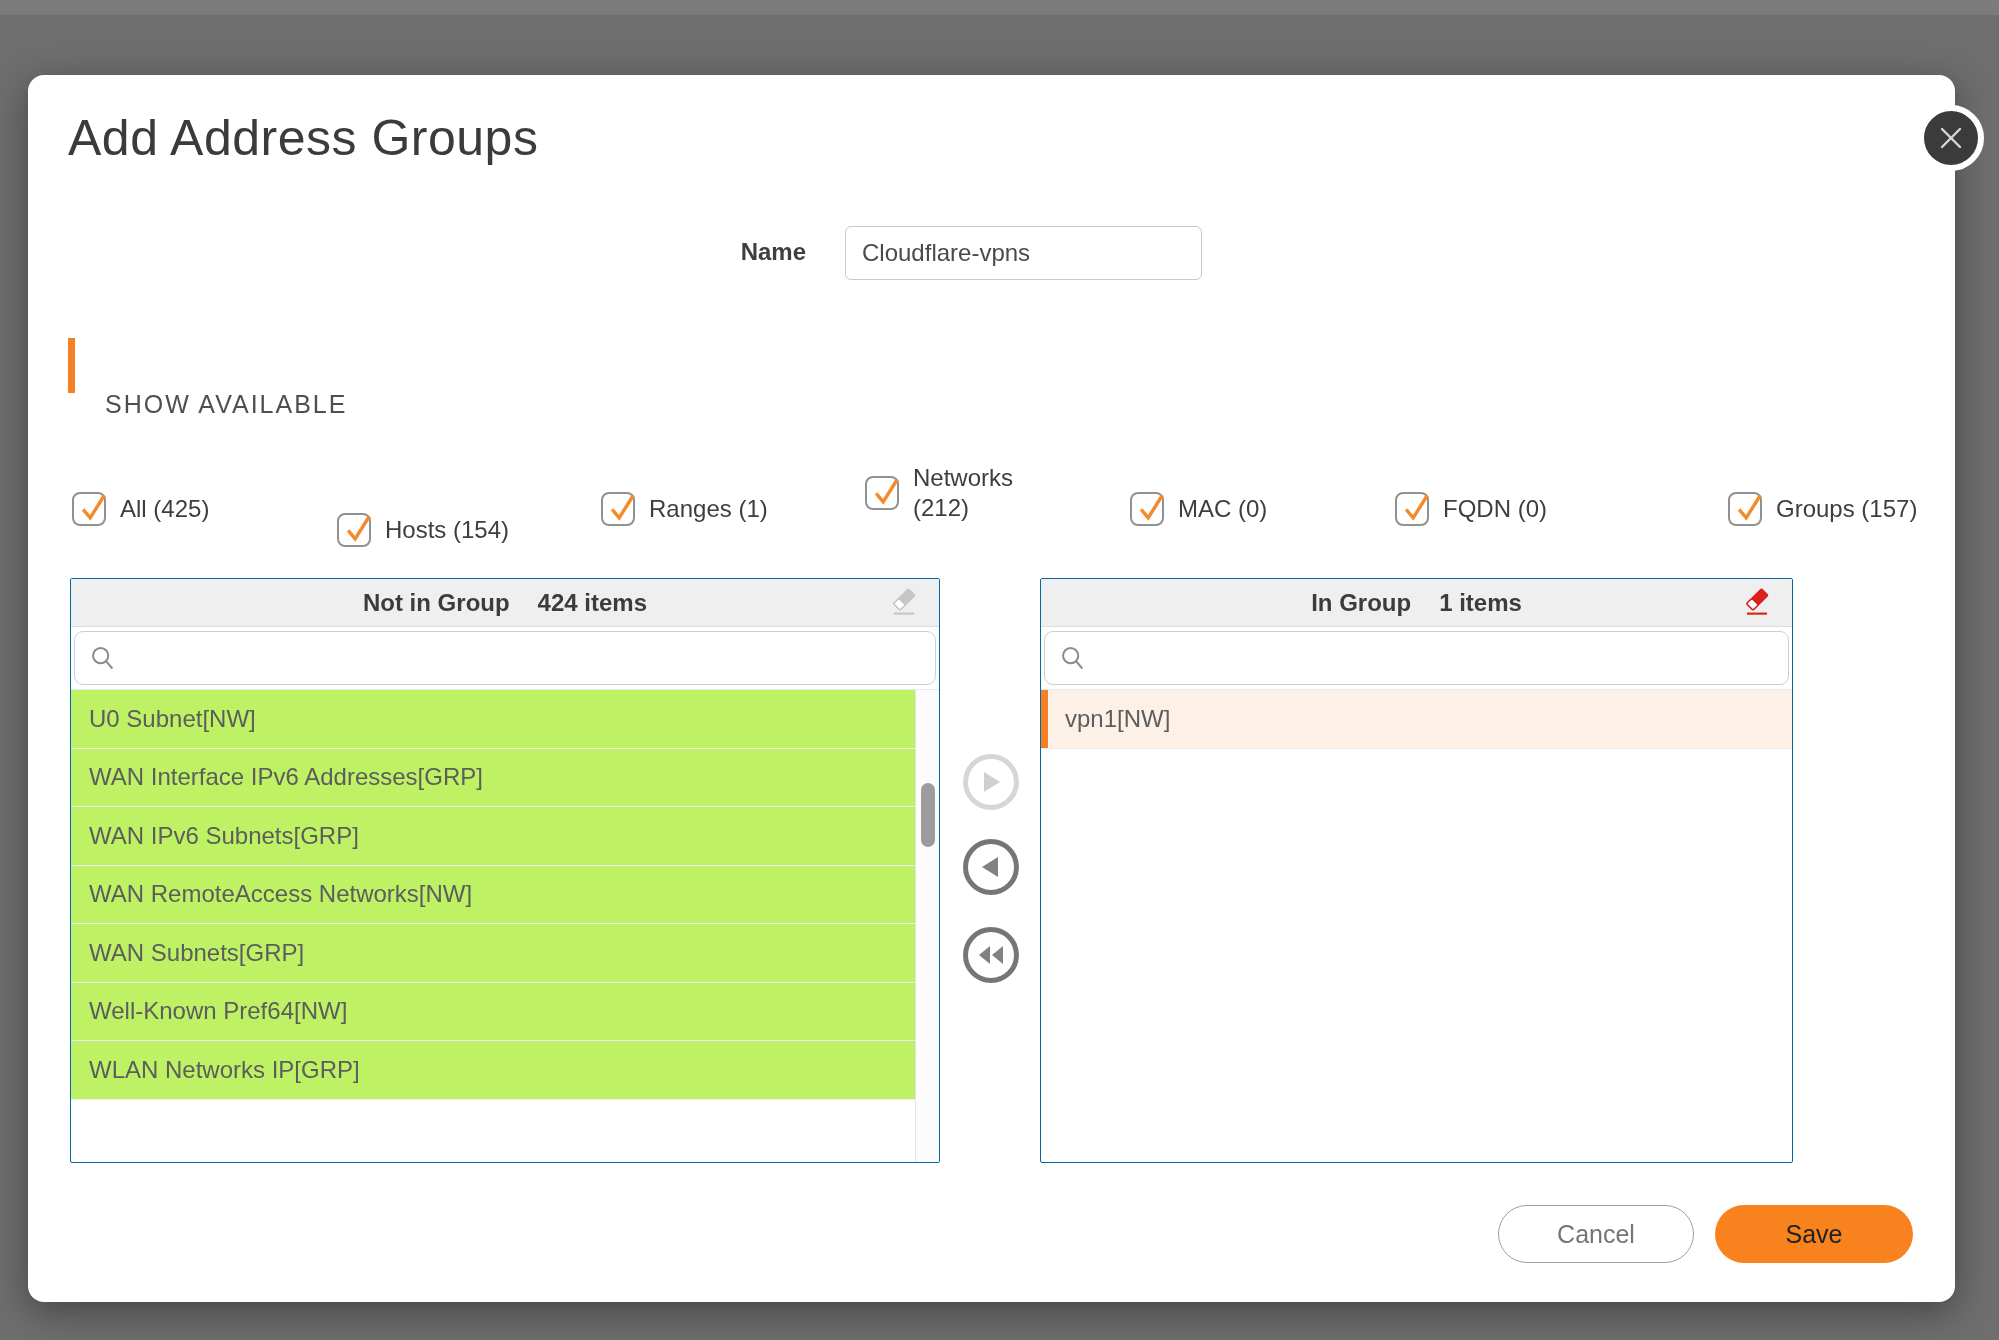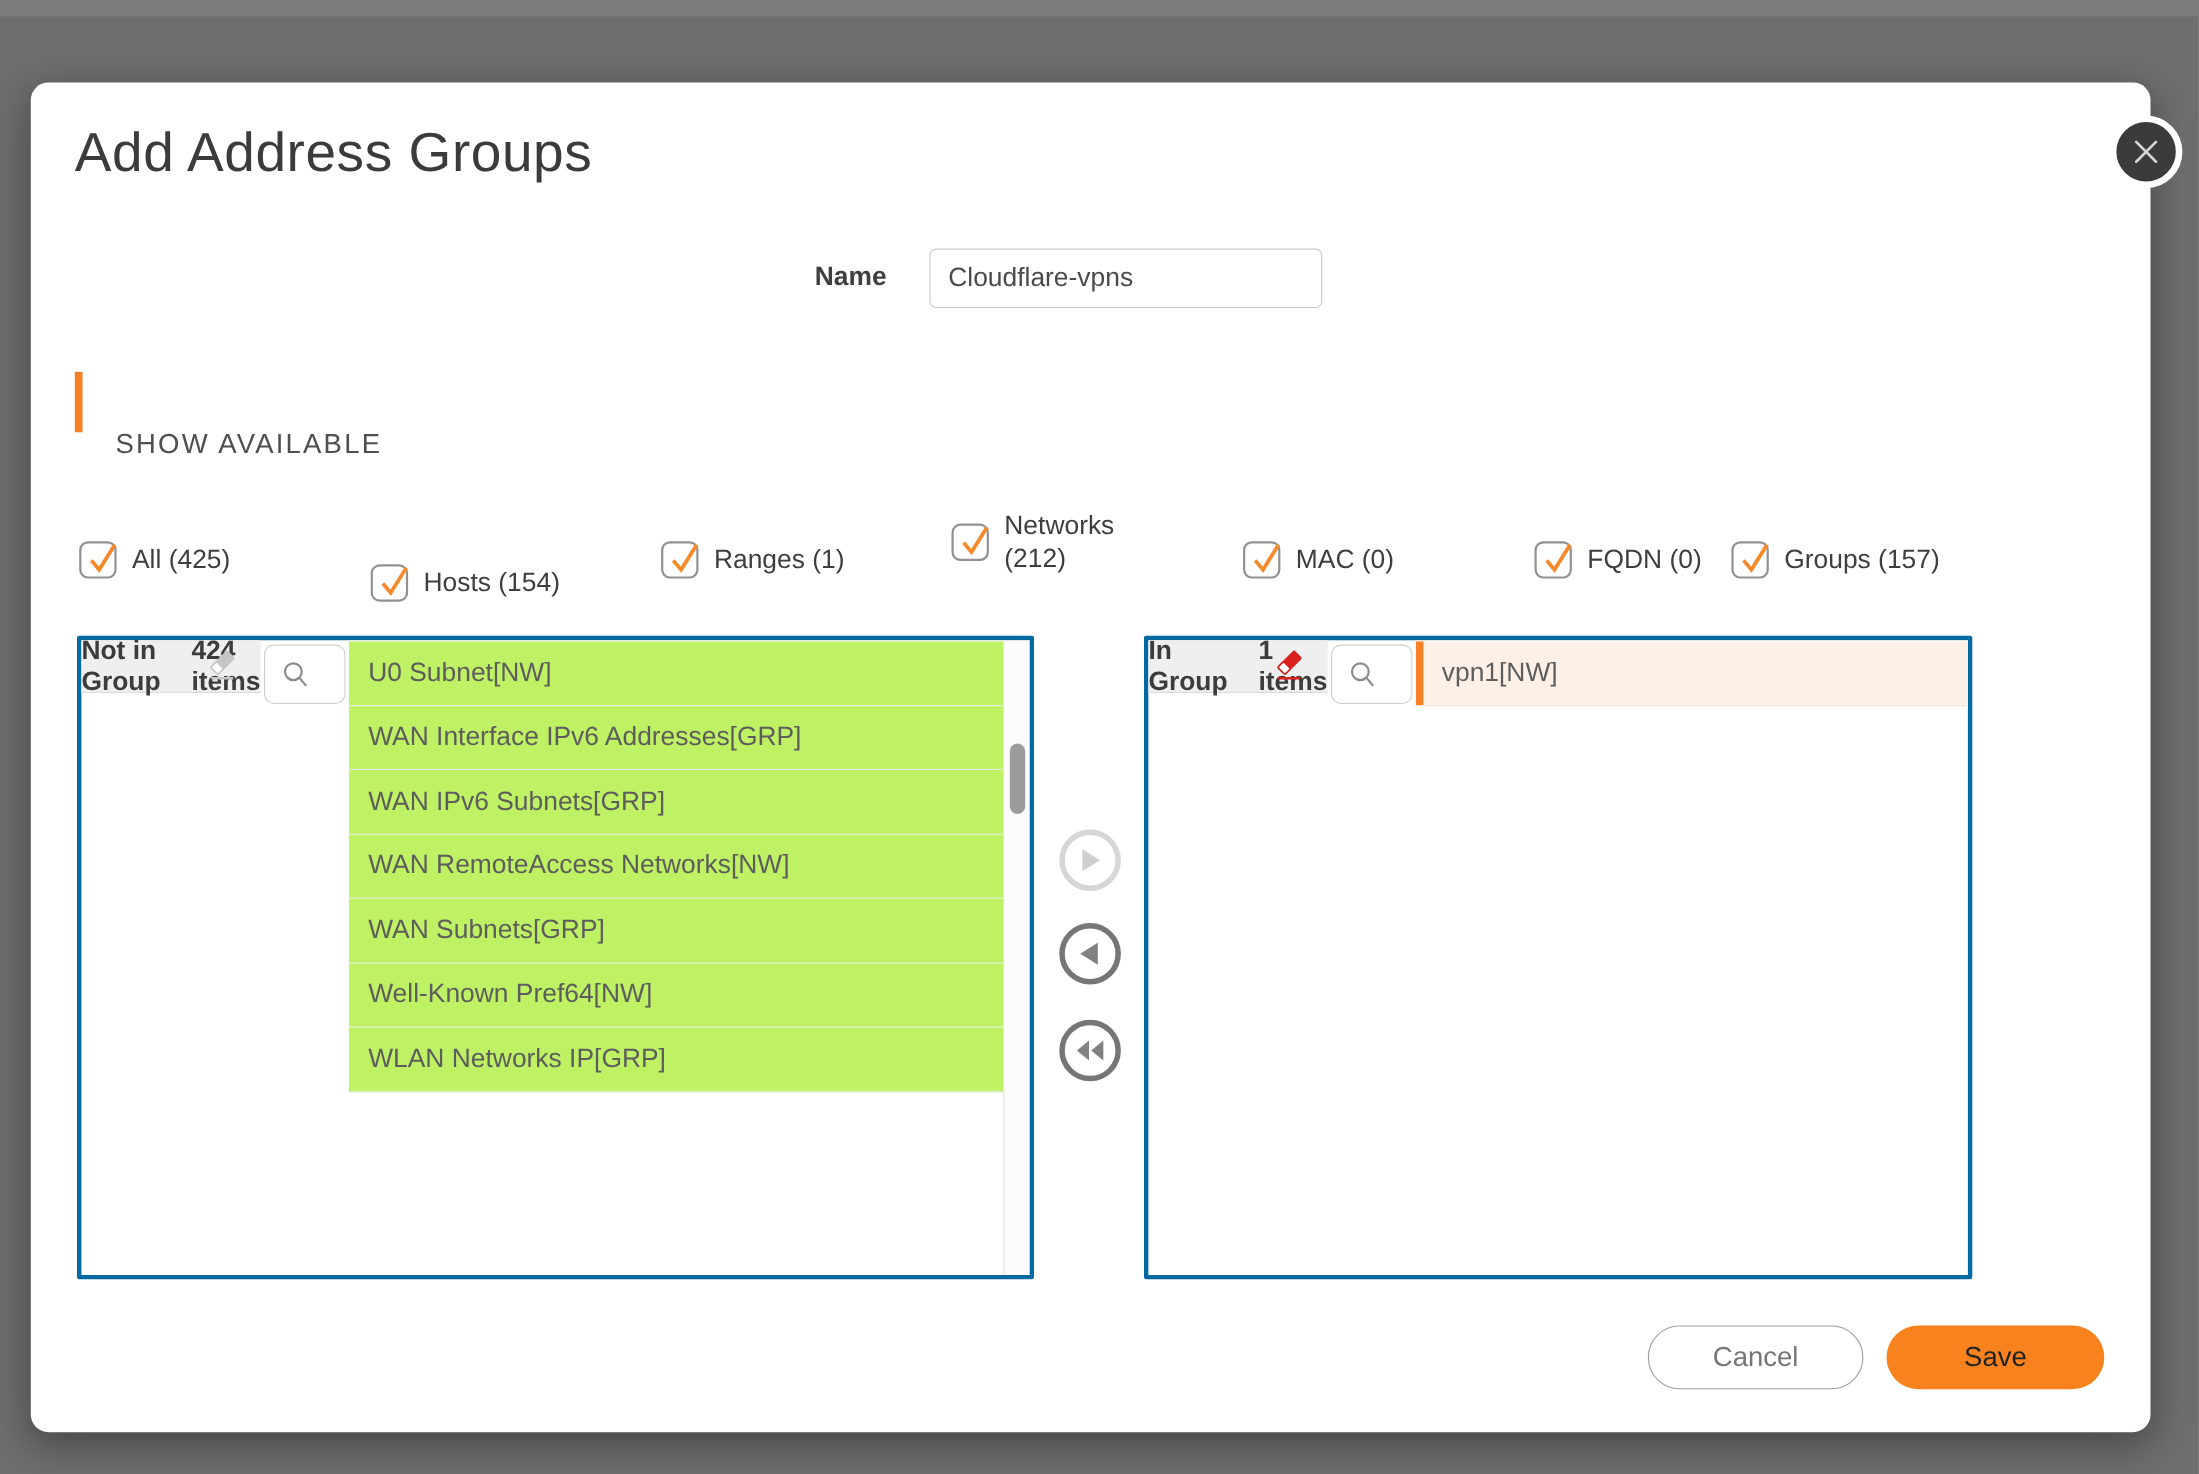--- a/index.html
+++ b/index.html
@@ -53,21 +53,21 @@
     width:34px; height:34px; flex:0 0 34px; background:#fff;
     border:2px solid #919191; border-radius:8px; position:relative; overflow:visible;
   }
   .checkbox svg { position:absolute; left:2px; top:-5px; width:34px; height:38px; overflow:visible; }
   .filter-label { font-size:24px; color:#3e3e3e; line-height:1.25; }
   .filter-label.two-line { width:118px; }
 
   
   .panel {
     position:absolute; top:503px; height:585px; background:#fff;
-    border:4px solid #0369a1; border-radius:2px; display:flex; flex-direction:row;
+    border:1px solid #0369a1; border-radius:2px; display:flex; flex-direction:column;
   }
   .panel.left  { left:42px;  width:870px; }
   .panel.right { left:1012px; width:753px; }
   .panel-header {
     height:48px; flex:0 0 48px; background:#efefef; border-bottom:1px solid #dcdcdc;
     display:flex; align-items:center; justify-content:center; gap:28px; position:relative;
   }
   .panel-title, .panel-count { font-size:24px; font-weight:700; color:#3c3c3c; }
   .eraser-btn {
     position:absolute; right:18px; top:7px; width:34px; height:34px;
@@ -190,21 +190,21 @@
     <span class="filter-label">MAC (0)</span>
   </div>
   <div class="filter-item" style="left:1367px; top:399px;">
     <span class="checkbox">
       <svg viewBox="0 0 24 24">
           <polyline points="5,13 10,19 20,3" fill="none" stroke="#F58A2B" stroke-width="2.4"></polyline>
         </svg>
     </span>
     <span class="filter-label">FQDN (0)</span>
   </div>
-  <div class="filter-item" style="left:1546px; top:399px;">
+  <div class="filter-item" style="left:1700px; top:399px;">
     <span class="checkbox">
       <svg viewBox="0 0 24 24">
           <polyline points="5,13 10,19 20,3" fill="none" stroke="#F58A2B" stroke-width="2.4"></polyline>
         </svg>
     </span>
     <span class="filter-label">Groups (157)</span>
   </div>
 
   <div class="panel left">
     <div class="panel-header">

